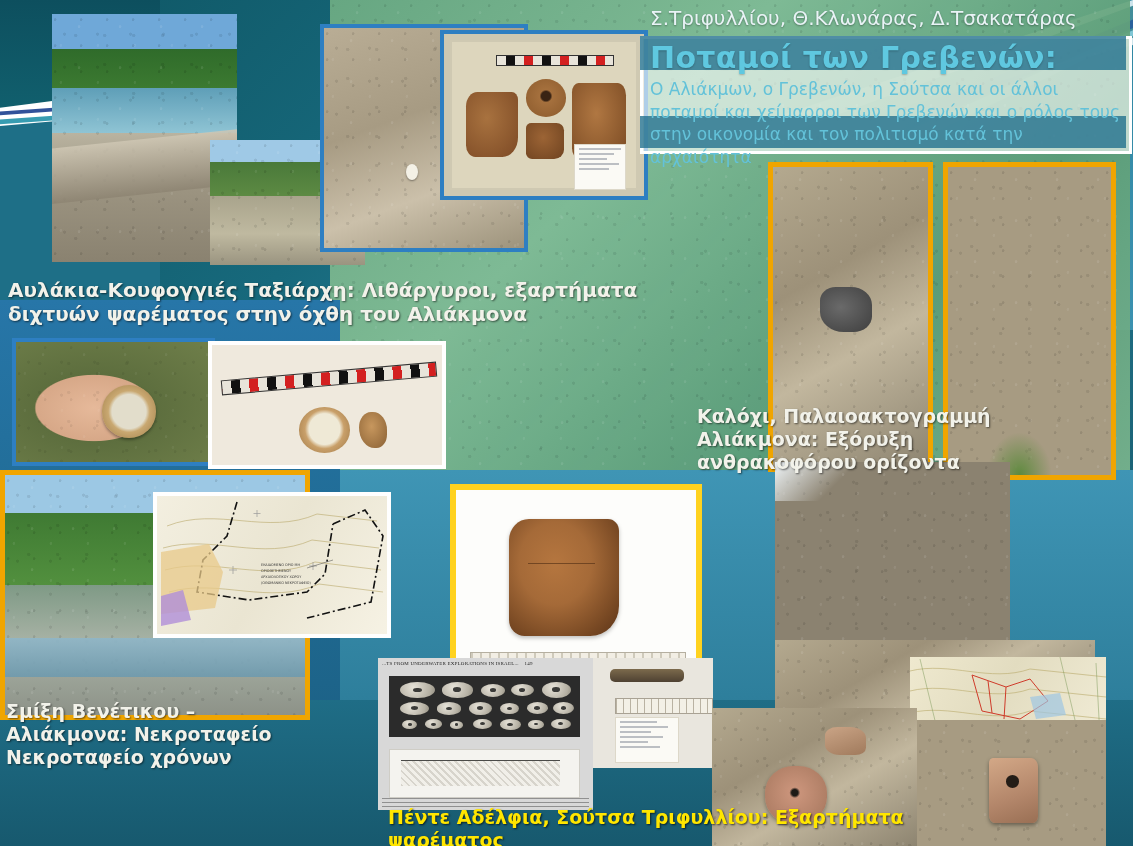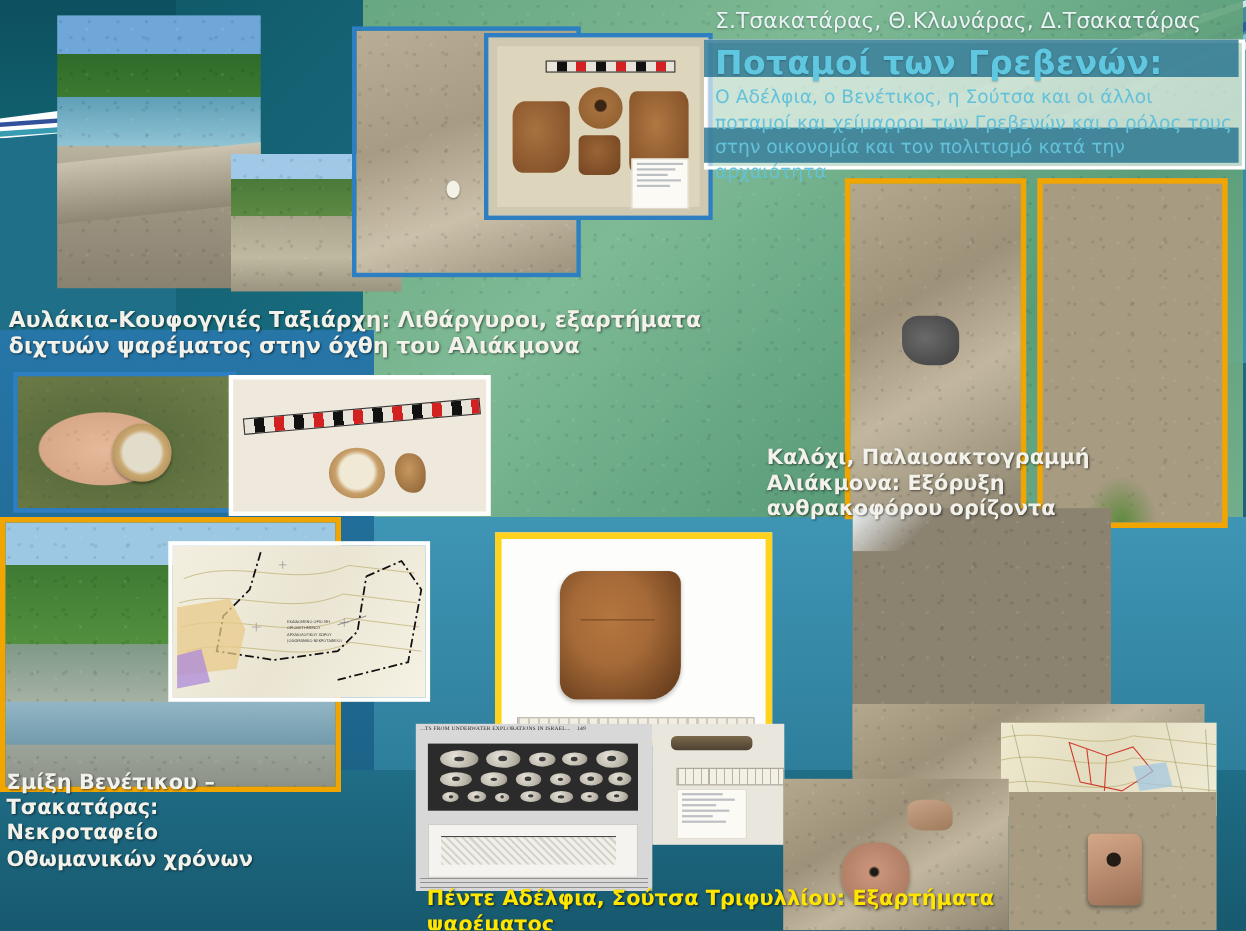--- a/index.html
+++ b/index.html
@@ -362,30 +362,30 @@
   </div>
 
   <div class="ph tex-ground2" style="left:917px;top:720px;width:189px;height:126px;">
     <div class="noise"></div>
     <div style="position:absolute;left:38%;top:30%;width:26%;height:52%;
                 background:linear-gradient(160deg,#d3a887,#b3866a 60%,#996f54);
                 border-radius:8% 14% 10% 12%;box-shadow:0 2px 4px rgba(0,0,0,.4);"></div>
     <div style="position:absolute;left:47%;top:44%;width:7%;height:10%;border-radius:50%;background:#241d17;"></div>
   </div>
 
-  <div class="authors">Σ.Τσακατάρας, Θ.Κλωνάρας, Δ.Τσακατάρας</div>
+  <div class="authors">Σ.Τριφυλλίου, Θ.Κλωνάρας, Δ.Τσακατάρας</div>
 
   <div class="ttl-panel"></div>
   <div class="ttl-band"></div>
   <div class="ttl-band2"></div>
 
   <div class="main-title">Ποταμοί των Γρεβενών:</div>
-  <div class="subtitle">Ο Αδέλφια, ο Βενέτικος, η Σούτσα και οι άλλοι ποταμοί και χείμαρροι των Γρεβενών και ο ρόλος τους στην οικονομία και τον πολιτισμό κατά την αρχαιότητα</div>
+  <div class="subtitle">Ο Αλιάκμων, ο Γρεβενών, η Σούτσα και οι άλλοι ποταμοί και χείμαρροι των Γρεβενών και ο ρόλος τους στην οικονομία και τον πολιτισμό κατά την αρχαιότητα</div>
 
   <div class="cap" style="left:697px;top:405px;width:300px;font-size:19px;">Καλόχι, Παλαιοακτογραμμή Αλιάκμονα: Εξόρυξη ανθρακοφόρου ορίζοντα</div>
 
   <div class="cap" style="left:8px;top:278px;width:670px;font-size:20px;">Αυλάκια-Κουφογγιές Ταξιάρχη: Λιθάργυροι, εξαρτήματα διχτυών ψαρέματος στην όχθη του Αλιάκμονα</div>
 
-  <div class="cap" style="left:6px;top:700px;width:270px;font-size:19px;">Σμίξη Βενέτικου – Τσακατάρας: Νεκροταφείο Οθωμανικών χρόνων</div>
+  <div class="cap" style="left:6px;top:700px;width:270px;font-size:19px;">Σμίξη Βενέτικου – Αλιάκμονα: Νεκροταφείο Νεκροταφείο χρόνων</div>
 
   <div class="cap cap-yellow" style="left:388px;top:806px;width:590px;font-size:19px;">Πέντε Αδέλφια, Σούτσα Τριφυλλίου: Εξαρτήματα ψαρέματος</div>
 
 </div>
 
 </body></html>

